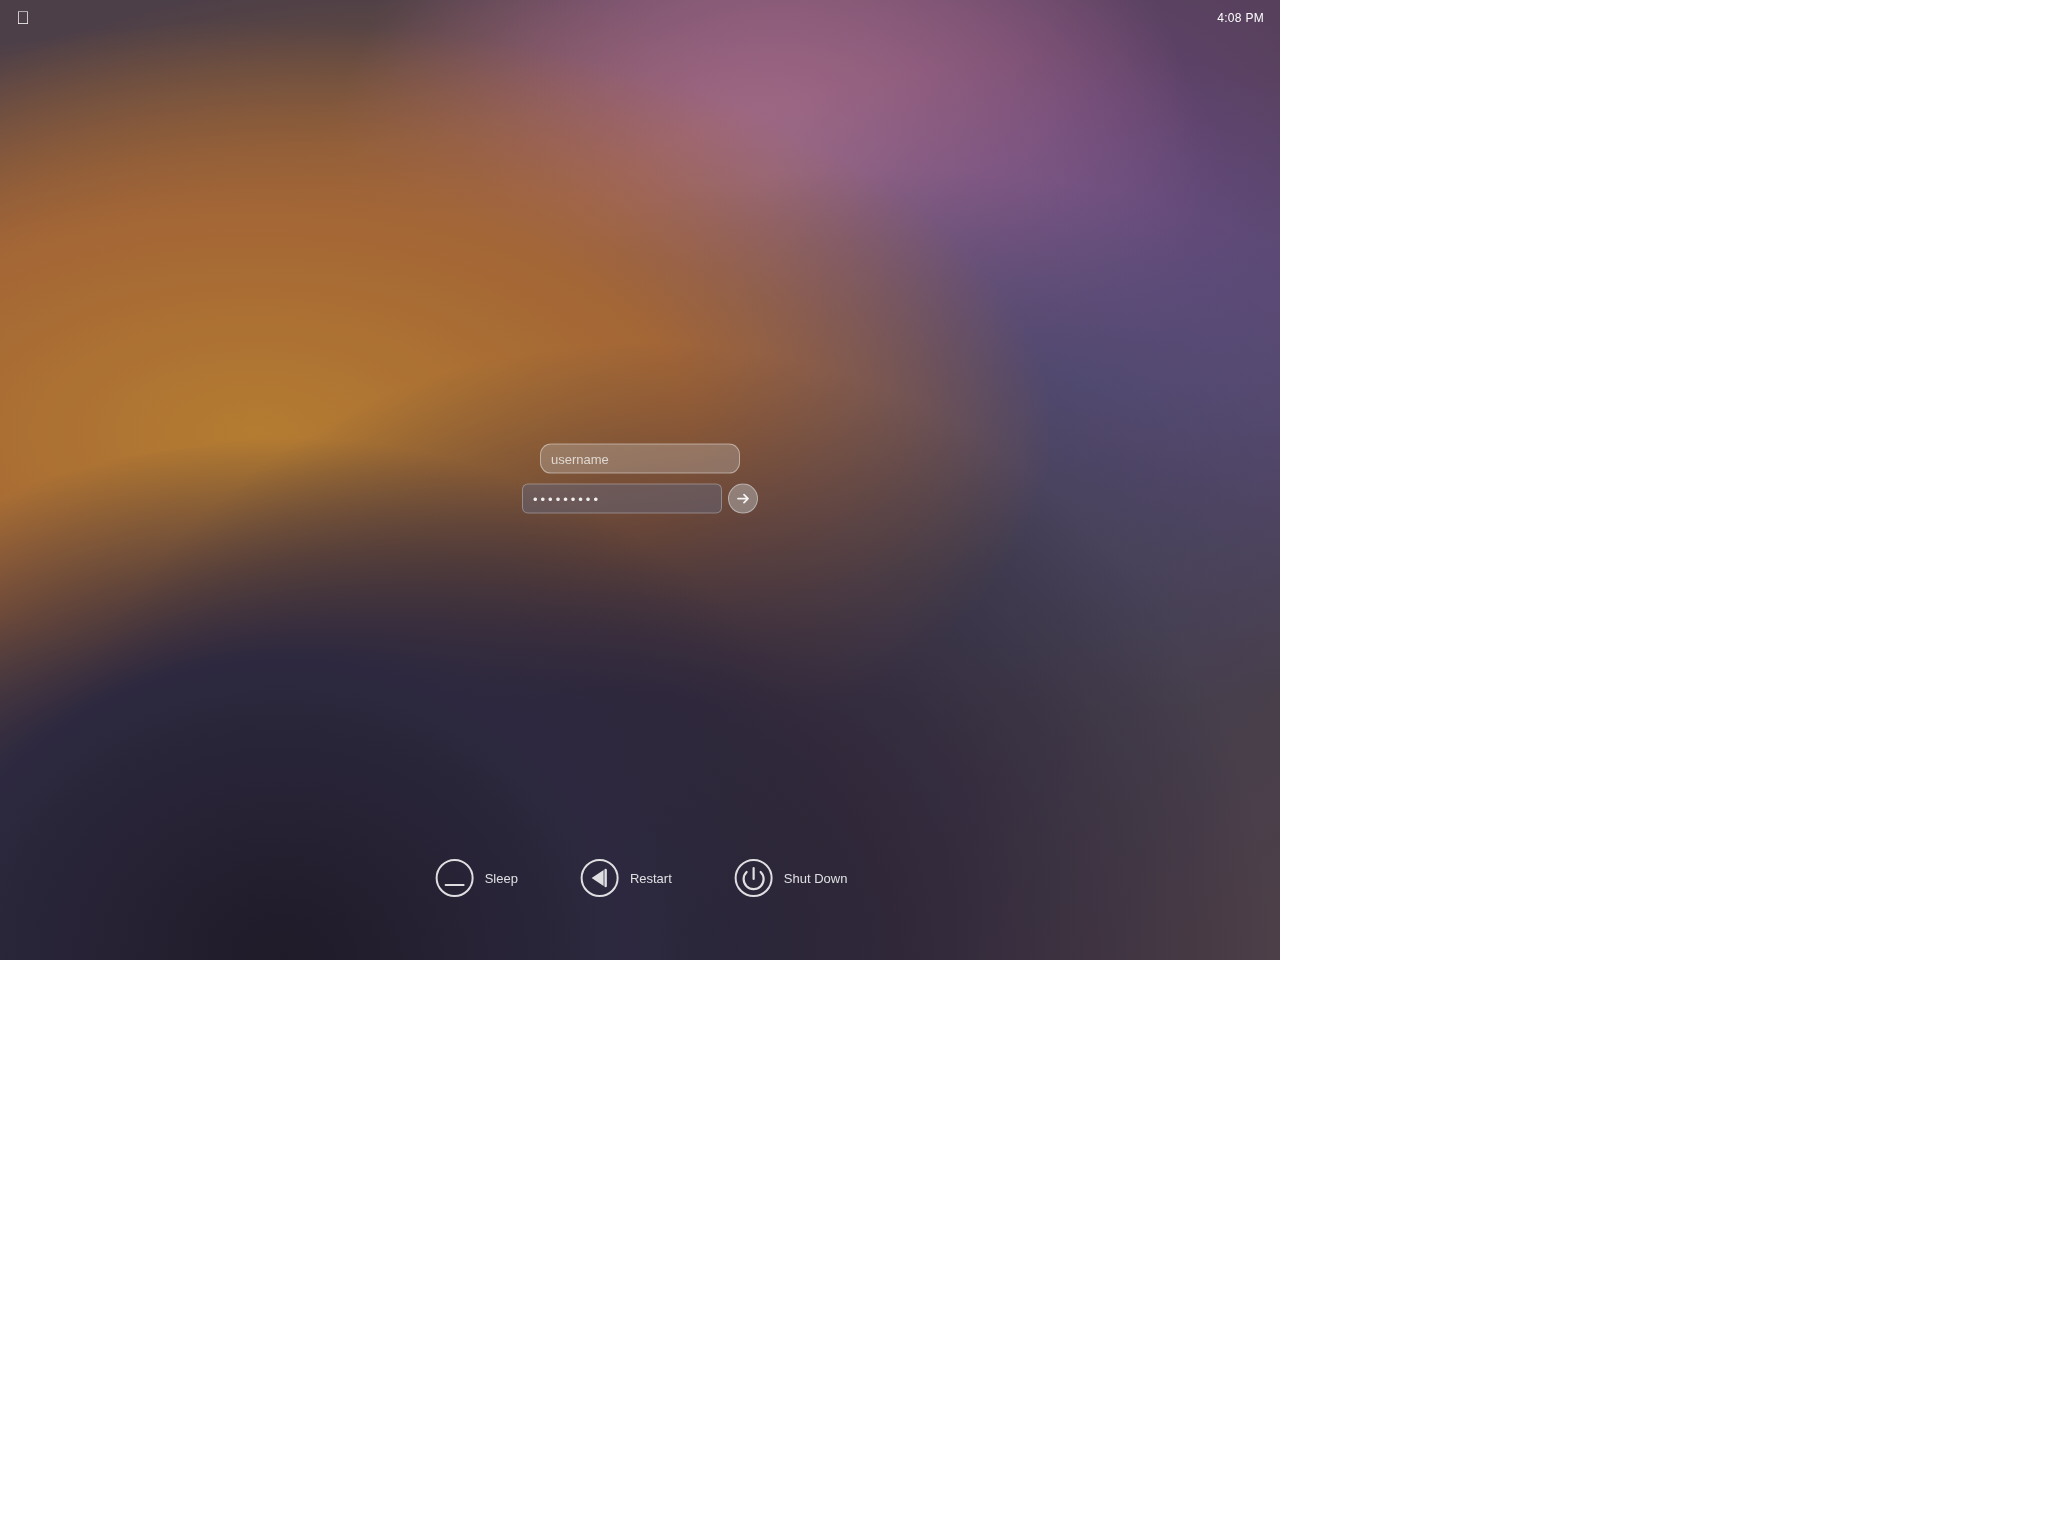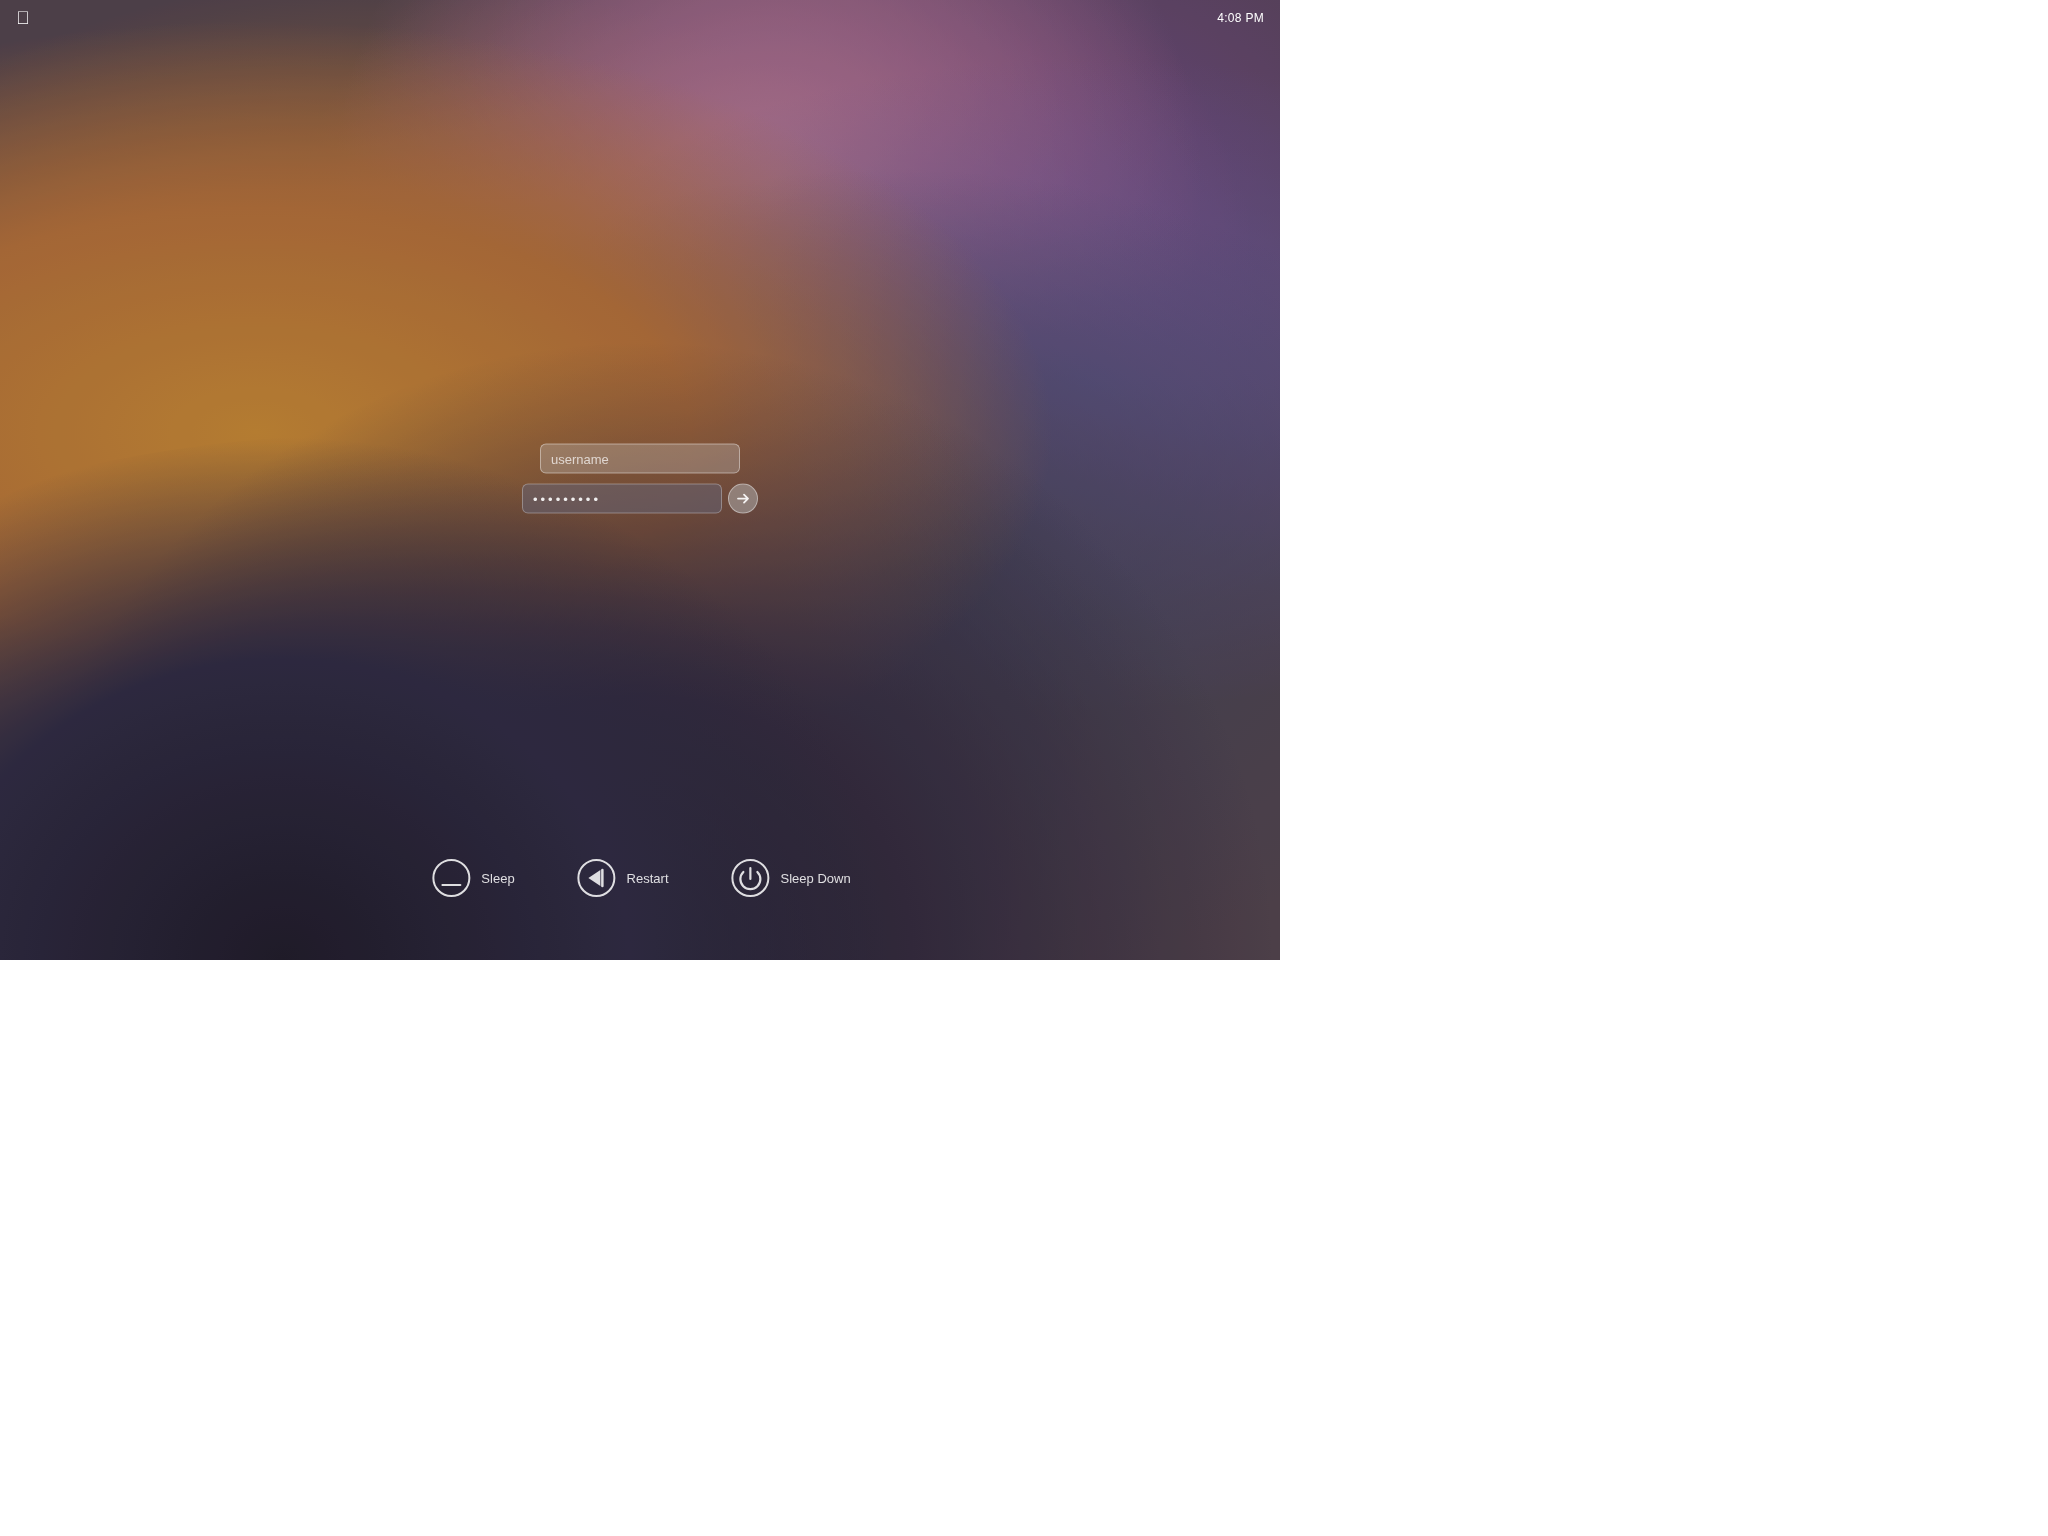--- a/index.html
+++ b/index.html
@@ -108,21 +108,21 @@
       gap: 10px;
       align-items: center;
       z-index: 10;
     }
 
     .username-field {
       width: 200px;
       height: 30px;
       background: rgba(200, 200, 200, 0.3);
       border: 1px solid rgba(255,255,255,0.4);
-      border-radius: 6px;
+      border-radius: 11px;
       padding: 0 10px;
       color: rgba(255,255,255,0.9);
       font-size: 13px;
       outline: none;
     }
 
     .username-field::placeholder {
       color: rgba(255,255,255,0.7);
     }
 
@@ -242,16 +242,16 @@
     <span class="power-button-label">Restart</span>
   </div>
 
   <div class="power-button">
     <svg class="power-button-icon" viewBox="0 0 44 44">
       <circle cx="22" cy="22" r="18" class="icon-circle"></circle>
 
       <line x1="22" y1="12" x2="22" y2="23" stroke="rgba(255,255,255,0.85)" stroke-width="2.2" stroke-linecap="round"></line>
       <path d="M15 16 A10 10 0 1 0 29 16" fill="none" stroke="rgba(255,255,255,0.85)" stroke-width="2.2" stroke-linecap="round"></path>
     </svg>
-    <span class="power-button-label">Sleep Down</span>
+    <span class="power-button-label">Shut Down</span>
   </div>
 
 </div>
 
 </body></html>

